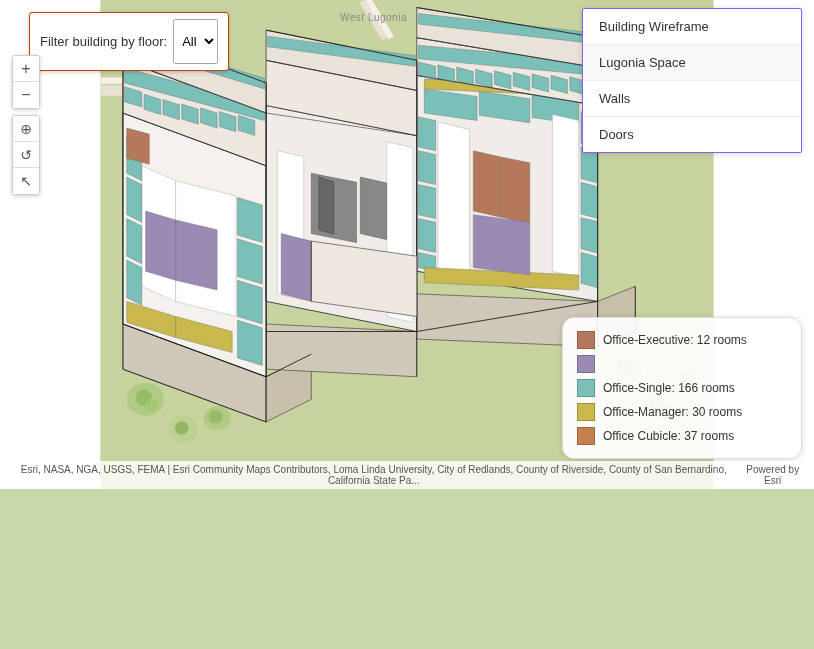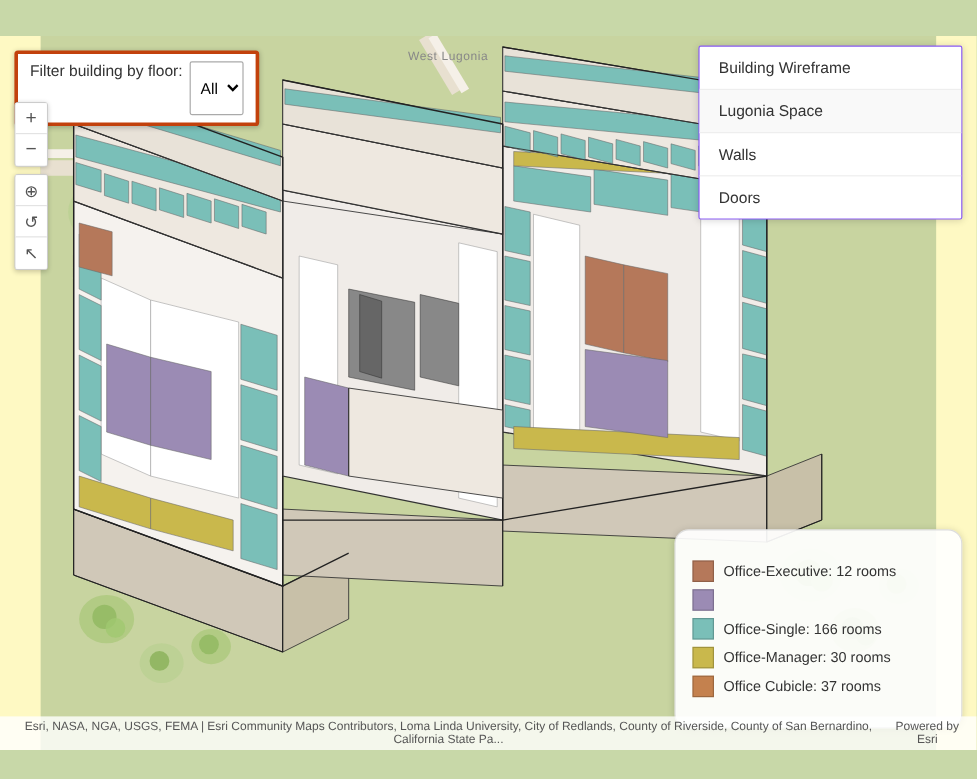--- a/index.html
+++ b/index.html
@@ -1,45 +1,45 @@
 <!DOCTYPE html>
 <html><head>
   <meta charset="utf-8">
   <style>
     * { margin: 0; padding: 0; box-sizing: border-box; }
     body { width: 814px; height: 649px; overflow: hidden; font-family: Arial, sans-serif; font-size: 13px; position: relative; background: #c8d8a8; }
 
     #map-container {
       width: 814px;
-      height: 595px;
+      height: 489px;
       position: relative;
-      background: #fef9c3;
+      background: #ffffff;
       overflow: hidden;
-      margin-top: 30px;
     }
 
     
     .building-svg {
       position: absolute;
       top: 0;
       left: 0;
       width: 100%;
       height: 100%;
     }
 
     
     .filter-control {
       position: absolute;
       top: 12px;
-      left: 12px;
-      background: white;
-      border: 3px solid #c2410c;
+      left: 29px;
+      background: white;
+      border: 1px solid #c2410c;
       border-radius: 3px;
       padding: 6px 10px;
       display: flex;
+      align-items: center;
       gap: 6px;
       font-size: 13px;
       box-shadow: 0 1px 4px rgba(0,0,0,0.2);
       z-index: 100;
     }
 
     .filter-control label {
       color: #333;
       font-size: 13px;
     }
@@ -137,28 +137,28 @@
     .layer-item:last-child { border-bottom: none; }
 
     .layer-item.active {
       font-weight: 500;
       background: #f9f9f9;
     }
 
     
     .legend-panel {
       position: absolute;
-      bottom: 18px;
+      bottom: 30px;
       right: 12px;
       background: rgba(255,255,255,0.92);
       border: 1px solid #ddd;
       border-radius: 12px;
       box-shadow: 0 1px 6px rgba(0,0,0,0.15);
       z-index: 100;
-      padding: 22px 14px;
+      padding: 10px 14px;
       min-width: 240px;
     }
 
     .legend-item {
       display: flex;
       align-items: center;
       gap: 8px;
       padding: 3px 0;
       font-size: 12px;
       color: #333;

